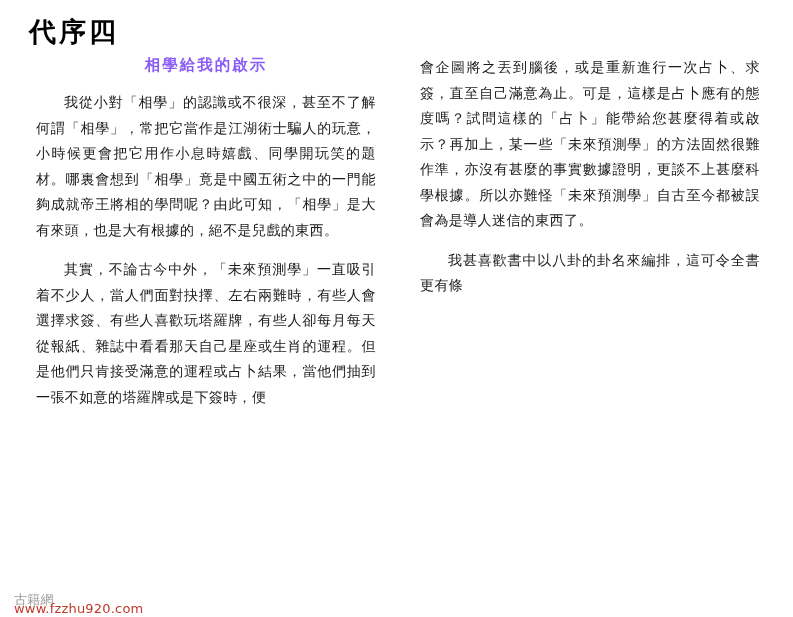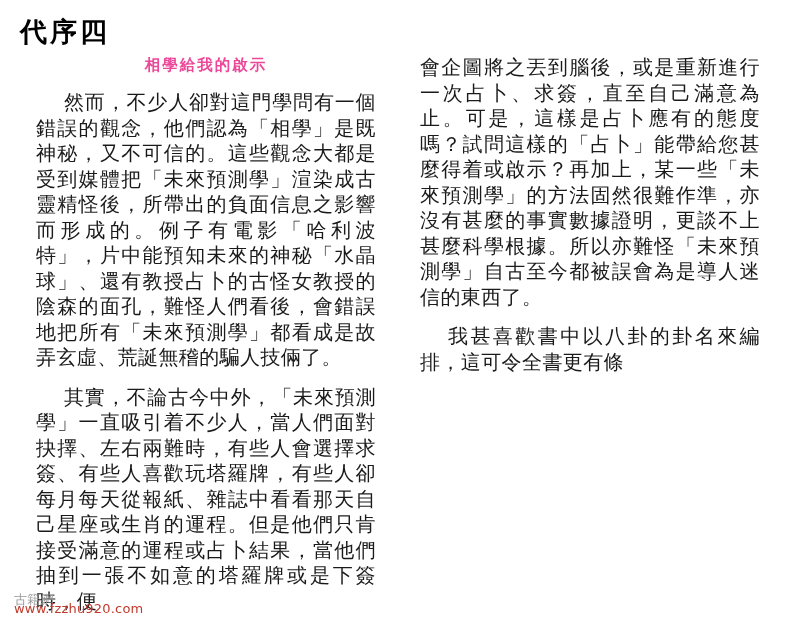--- a/index.html
+++ b/index.html
@@ -11,21 +11,21 @@
     position: relative;
     width: 793px;
     height: 617px;
     background: #ffffff;
     overflow: hidden;
     font-family: "DejaVu Serif", "Liberation Serif", serif;
     color: #1a1a1a;
   }
   #chapter-title {
     position: absolute;
-    left: 20px;
+    left: 29px;
     top: 14px;
     font-size: 27px;
     font-weight: bold;
     letter-spacing: 3px;
     color: #000000;
     font-family: "DejaVu Serif", "Liberation Serif", serif;
   }
   #columns {
     position: absolute;
     left: 36px;
@@ -39,24 +39,24 @@
     width: 340px;
     display: flex;
     flex-direction: column;
   }
   #section-heading {
     text-align: center;
     font-size: 15.5px;
     font-weight: bold;
     letter-spacing: 2px;
     margin: 0 0 14px 0;
-    color: #ec4899;
+    color: #8b5cf6;
   }
   .para {
-    font-size: 20px;
+    font-size: 14px;
     line-height: 25.5px;
     text-align: justify;
     text-justify: inter-ideograph;
     margin: 0 0 14px 0;
     text-indent: 28px;
     letter-spacing: 0.4px;
   }
   .col-right .para:first-child {
     text-indent: 0;
   }
@@ -78,21 +78,21 @@
 <body>
 
 <div id="page">
 
   <div id="chapter-title">代序四</div>
 
   <div id="columns">
 
     <div class="column col-left">
       <div id="section-heading">相學給我的啟示</div>
-      <p class="para">然而，不少人卻對這門學問有一個錯誤的觀念，他們認為「相學」是既神秘，又不可信的。這些觀念大都是受到媒體把「未來預測學」渲染成古靈精怪後，所帶出的負面信息之影響而形成的。例子有電影「哈利波特」，片中能預知未來的神秘「水晶球」、還有教授占卜的古怪女教授的陰森的面孔，難怪人們看後，會錯誤地把所有「未來預測學」都看成是故弄玄虛、荒誕無稽的騙人技倆了。</p>
+      <p class="para">我從小對「相學」的認識或不很深，甚至不了解何謂「相學」，常把它當作是江湖術士騙人的玩意，小時候更會把它用作小息時嬉戲、同學開玩笑的題材。哪裏會想到「相學」竟是中國五術之中的一門能夠成就帝王將相的學問呢？由此可知，「相學」是大有來頭，也是大有根據的，絕不是兒戲的東西。</p>
       <p class="para">其實，不論古今中外，「未來預測學」一直吸引着不少人，當人們面對抉擇、左右兩難時，有些人會選擇求簽、有些人喜歡玩塔羅牌，有些人卻每月每天從報紙、雜誌中看看那天自己星座或生肖的運程。但是他們只肯接受滿意的運程或占卜結果，當他們抽到一張不如意的塔羅牌或是下簽時，便</p>
     </div>
 
     <div class="column col-right">
       <p class="para">會企圖將之丟到腦後，或是重新進行一次占卜、求簽，直至自己滿意為止。可是，這樣是占卜應有的態度嗎？試問這樣的「占卜」能帶給您甚麼得着或啟示？再加上，某一些「未來預測學」的方法固然很難作準，亦沒有甚麼的事實數據證明，更談不上甚麼科學根據。所以亦難怪「未來預測學」自古至今都被誤會為是導人迷信的東西了。</p>
       <p class="para">我甚喜歡書中以八卦的卦名來編排，這可令全書更有條</p>
     </div>
 
   </div>
 

